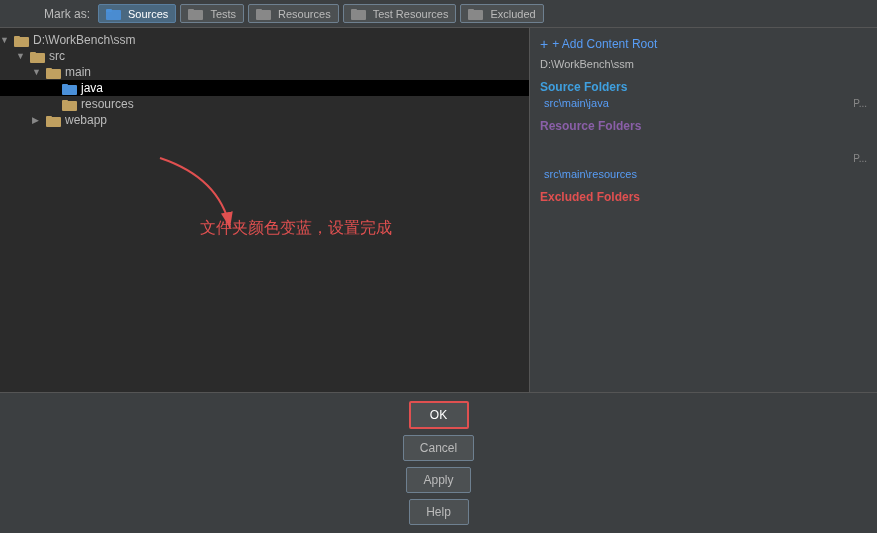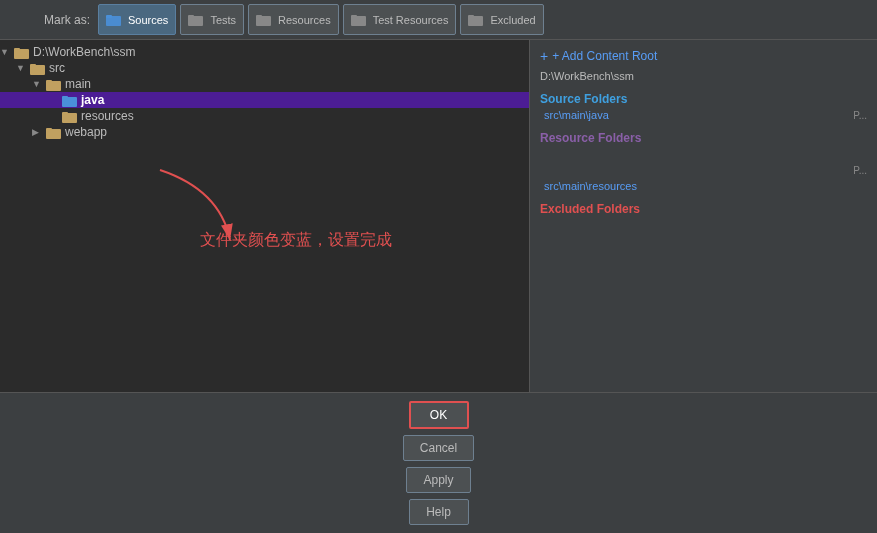--- a/index.html
+++ b/index.html
@@ -28,21 +28,21 @@
     .mark-as-label {
       color: #bbbbbb;
       margin-right: 4px;
       font-size: 12px;
       margin-left: 36px;
     }
     .mark-btn {
       display: flex;
       align-items: center;
       gap: 3px;
-      padding: 8px 7px;
+      padding: 2px 7px;
       border: 1px solid #6e8090;
       background: #4c5052;
       color: #bbbbbb;
       cursor: pointer;
       font-size: 11px;
       border-radius: 2px;
     }
     .mark-btn.active {
       background: #4a6880;
       border-color: #5a7fa0;
@@ -71,23 +71,22 @@
     }
 
     .tree-item {
       display: flex;
       align-items: center;
       padding: 1px 0;
       cursor: pointer;
       white-space: nowrap;
     }
     .tree-item.selected {
-      background: #4c1d95;
+      background: #000000;
       color: #ffffff;
-      font-weight: bold;
     }
 
     .tree-indent {
       display: inline-block;
       width: 16px;
       flex-shrink: 0;
     }
 
     .tree-arrow {
       display: inline-block;

